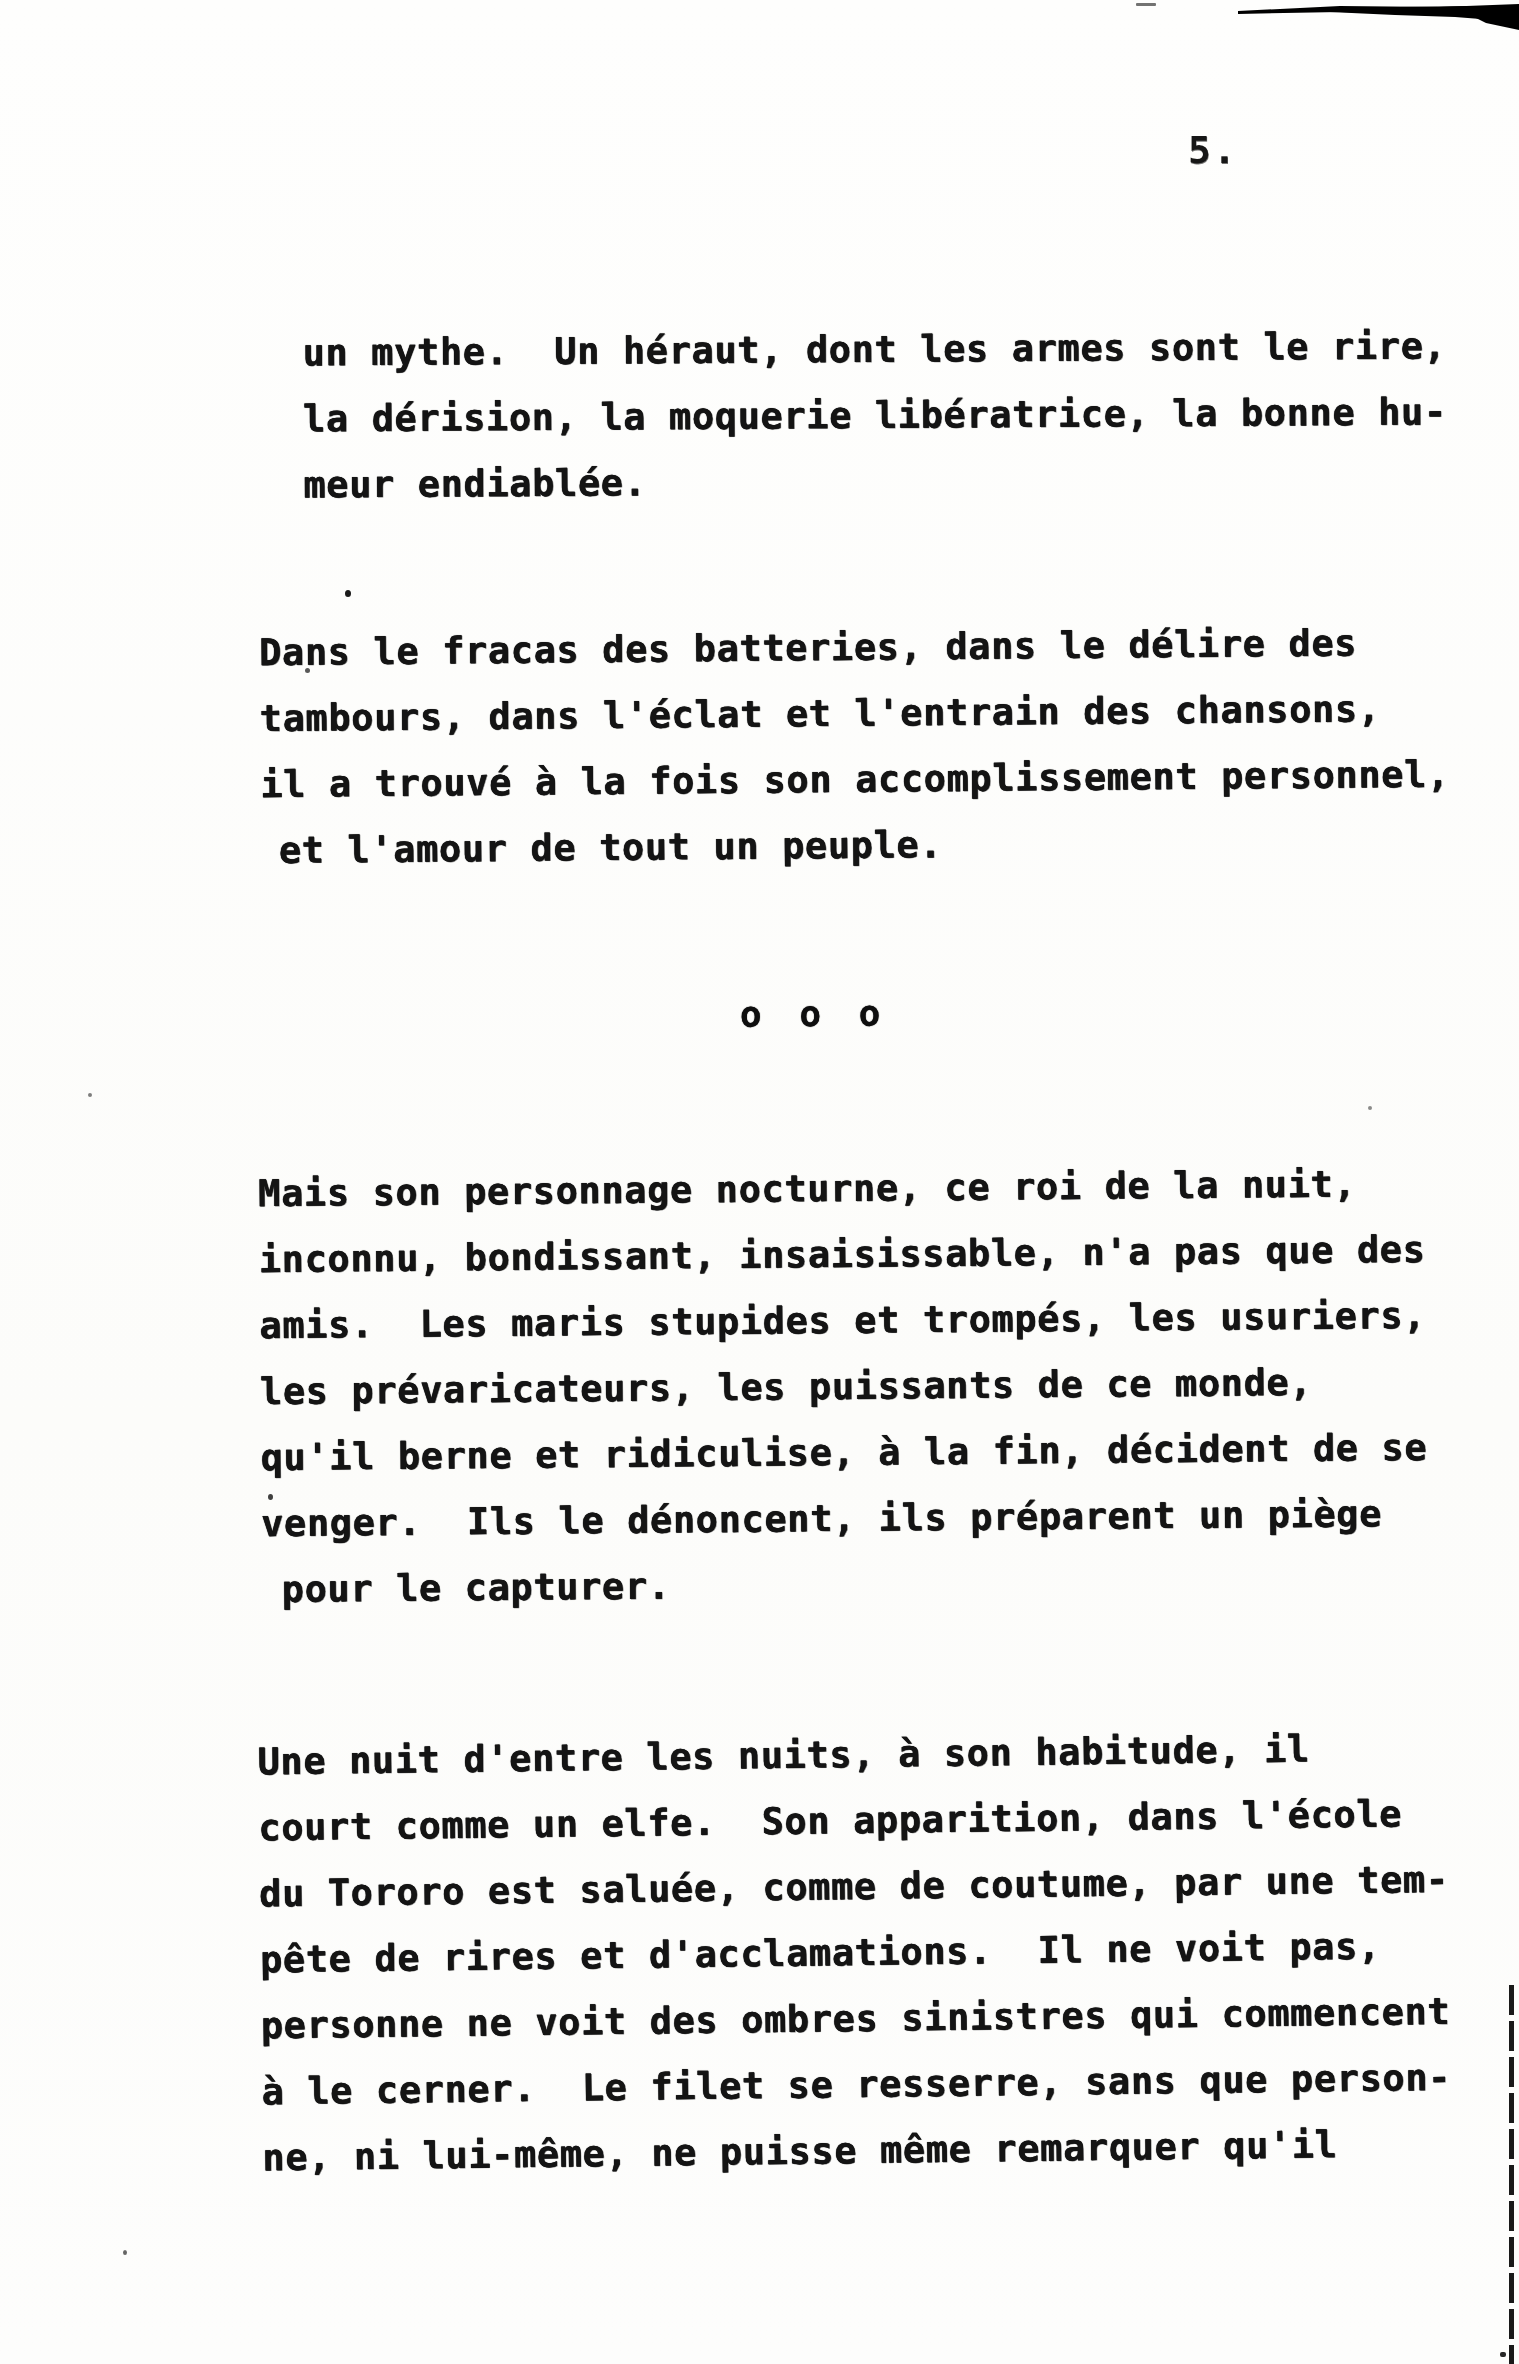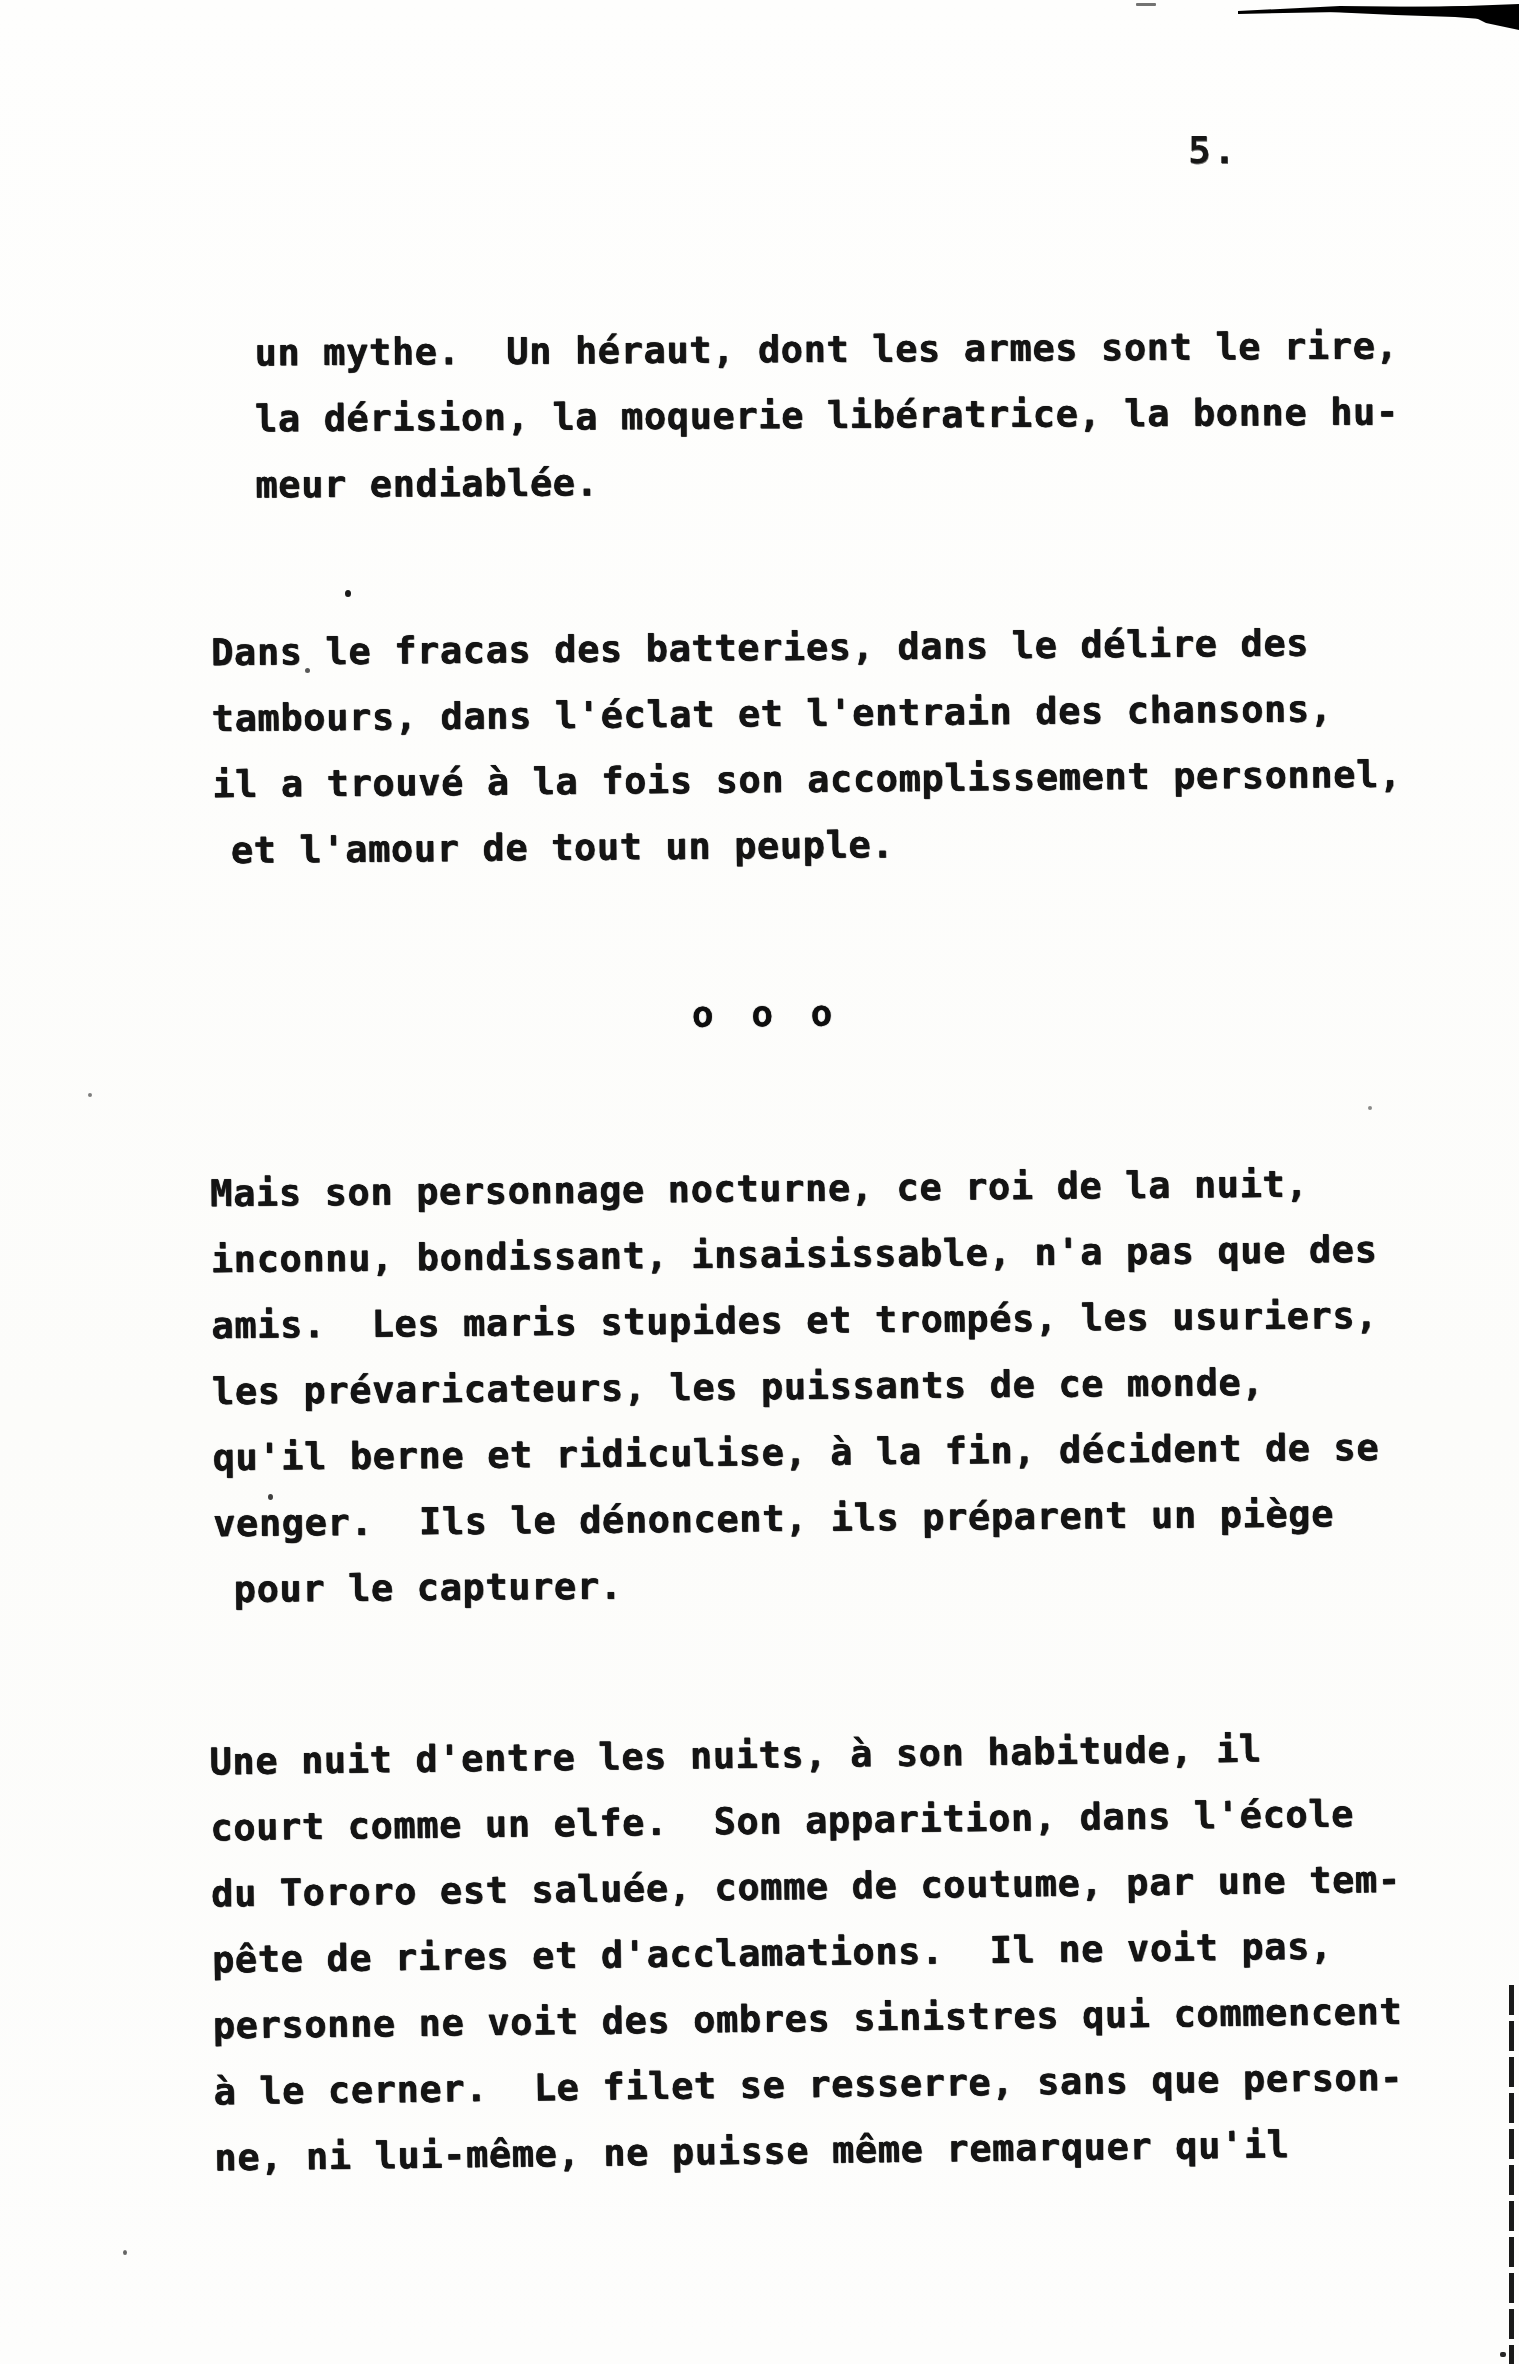--- a/index.html
+++ b/index.html
@@ -15,21 +15,21 @@
     overflow: hidden;
     color: #161616;
   }
   .top-artifact { position: absolute; left: 0; top: 0; }
   .page-number {
     position: absolute; left: 1188px; top: 128px;
     font-size: 38px; font-weight: 700;
     letter-spacing: 2px;
     text-shadow: 0.6px 0.6px 0 rgba(0,0,0,0.55);
   }
-  .text-block { position: absolute; left: 0; top: 0; width: 1465px; }
+  .text-block { position: absolute; left: 0; top: 0; width: 1465px; padding-left: 48px; }
   .para {
     padding-left: 212px;
     transform: rotate(-0.5deg);
     transform-origin: 0 50%;
   }
   .para-1 { margin-top: 322px; padding-left: 255px; transform: rotate(-0.35deg); }
   .para-2 { margin-top: 102px; }
   .para-3 { margin-top: 129px; }
   .para-4 { margin-top: 107px; transform: rotate(-0.7deg); }
   .line {

